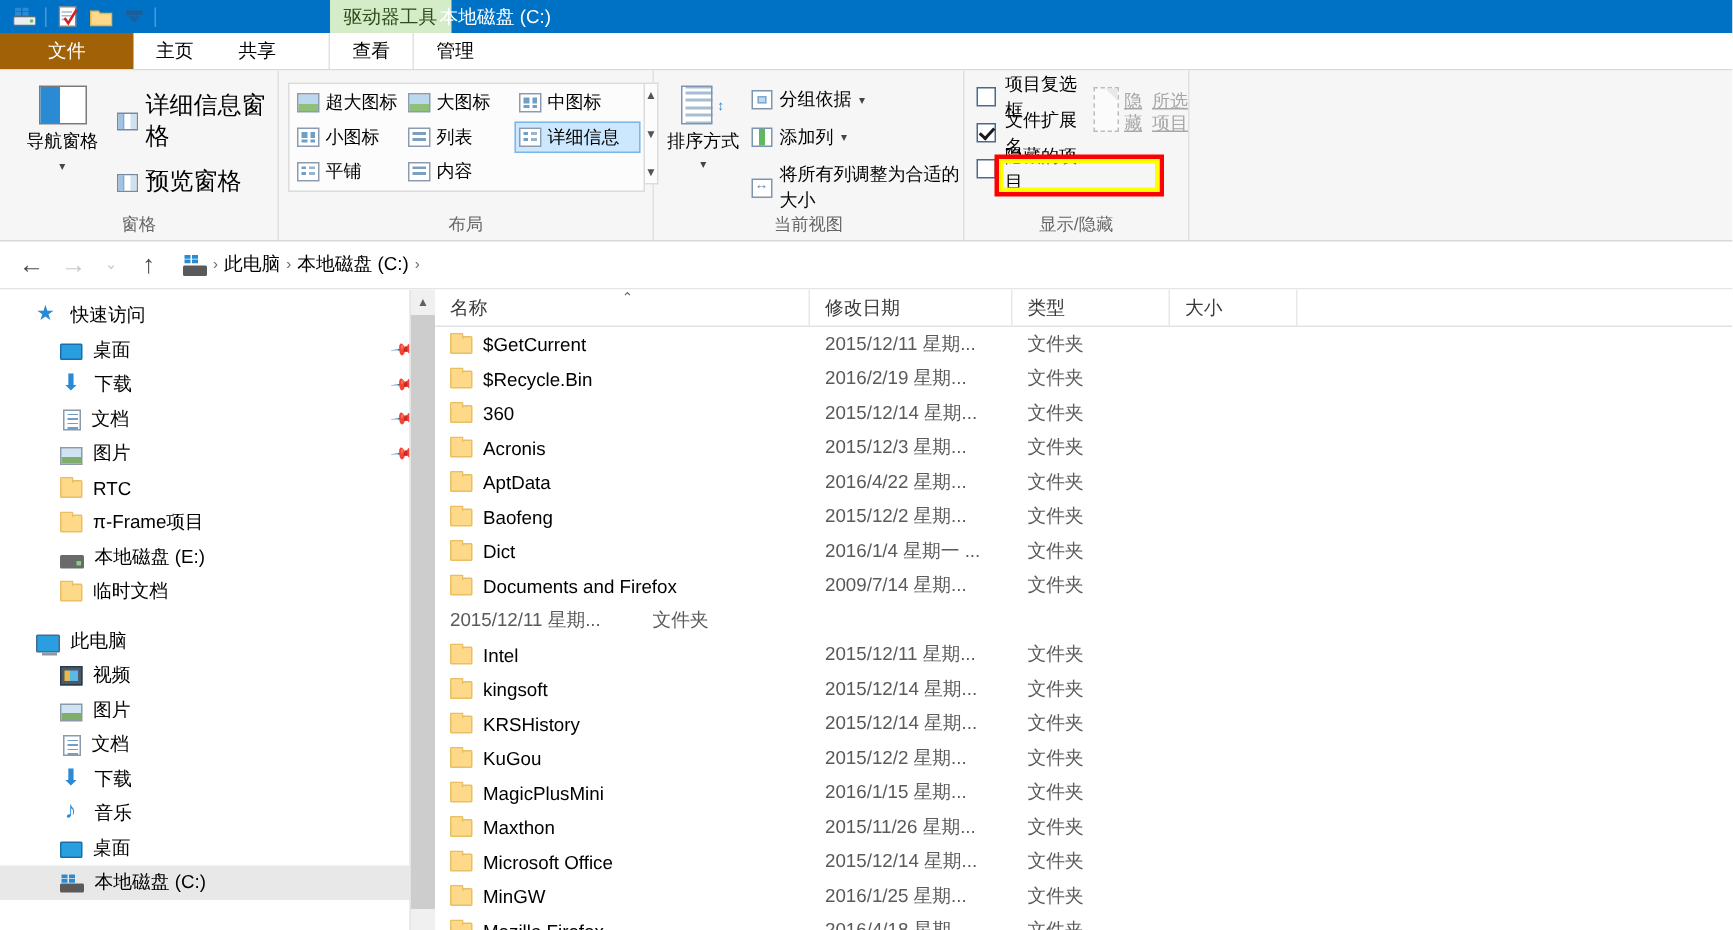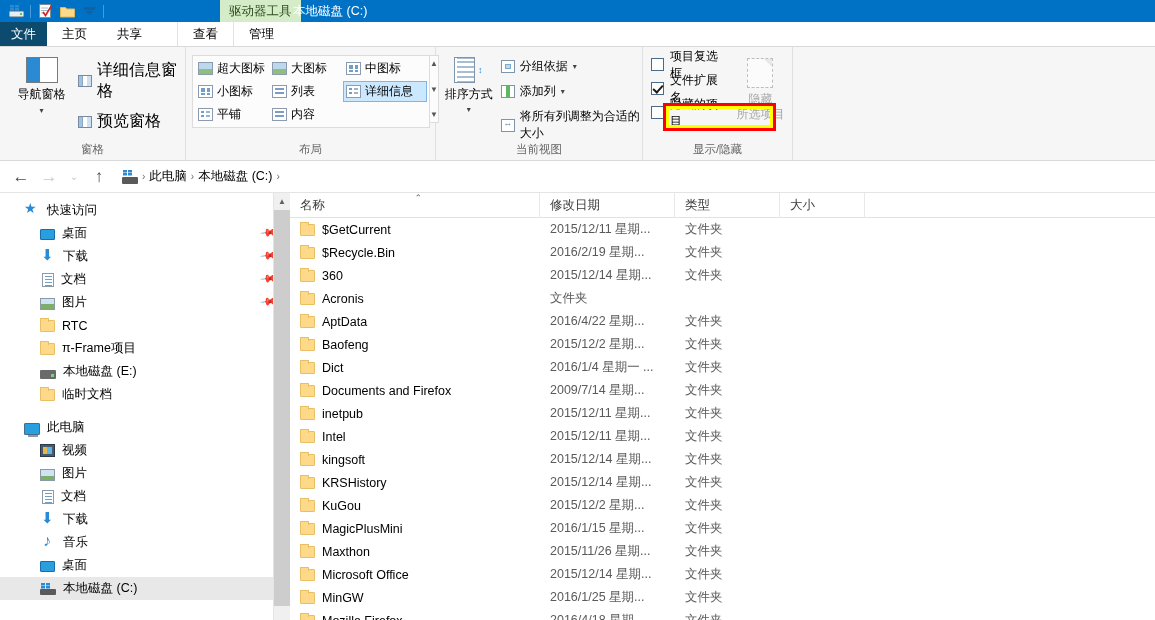--- a/index.html
+++ b/index.html
@@ -43,21 +43,21 @@
     height: 25px; background: #ffffff;
     display: flex; align-items: stretch;
     border-bottom: 1px solid #d9d9d9;
     position: relative;
   }
   .tab {
     display: flex; align-items: center; justify-content: center;
     padding: 0 15px; font-size: 12.5px; color: #000;
     position: relative;
   }
-  .tab.file { background: #0c4a6e; color: #fff; padding: 0 11px; }
+  .tab.file { background: #a16207; color: #fff; padding: 0 32px; }
   .tab.active { background: #ffffff; }
   .tab.sep-l { border-left: 1px solid #e2e2e2; margin-left: 20px; }
   .tab.ctx { border-left: 1px solid #e2e2e2; }
   .tabstrip .filler { flex: 1; }
 
   
   .ribbon {
     height: 114px; background: #f6f6f6;
     border-bottom: 1px solid #d9d9d9;
     display: flex; align-items: stretch;
@@ -192,23 +192,24 @@
   .chk {
     width: 13px; height: 13px; border: 1px solid #4a6a8a; background: #fff;
     flex-shrink: 0; position: relative;
   }
   .chk.on::after {
     content: ""; position: absolute; left: 3px; top: 0px;
     width: 4px; height: 8px; border: solid #1a1a1a;
     border-width: 0 2px 2px 0; transform: rotate(42deg);
   }
   .hidebtn {
-    width: 64px; display: flex; flex-direction: column; align-items: center;
-    color: #a6a6a6; font-size: 12px; line-height: 15px; text-align: left;
+    width: 64px; display: flex; flex-direction: row; align-items: center;
+    color: #a6a6a6; font-size: 12px; line-height: 15px; text-align: right;
     padding-top: 2px;
+    text-decoration: underline;
   }
   .hidebtn .pg2 {
     width: 26px; height: 30px; border: 1px dashed #bdbdbd; background: #fbfbfb;
     position: relative; margin-bottom: 4px;
   }
   .hidebtn .pg2::after {
     content: ""; position: absolute; right: 0; top: 0;
     border-width: 0 8px 8px 0; border-style: solid;
     border-color: transparent #e8e8e8 transparent transparent;
   }
@@ -751,20 +752,21 @@
             </div>
             <div class="cell dim" style="width: 135px;">2015/12/14 星期...</div>
             <div class="cell dim" style="width: 105px;">文件夹</div>
             <div class="cell dim" style="width: 85px;"></div>
           </div>
           <div class="row">
             <div class="cell name" style="width: 250px;">
               <span class="f-ico"></span>
               <span>Acronis</span>
             </div>
+            <div class="cell dim" style="width: 135px;">2015/12/3 星期...</div>
             <div class="cell dim" style="width: 105px;">文件夹</div>
             <div class="cell dim" style="width: 85px;"></div>
           </div>
           <div class="row">
             <div class="cell name" style="width: 250px;">
               <span class="f-ico"></span>
               <span>AptData</span>
             </div>
             <div class="cell dim" style="width: 135px;">2016/4/22 星期...</div>
             <div class="cell dim" style="width: 105px;">文件夹</div>
@@ -791,24 +793,20 @@
           <div class="row">
             <div class="cell name" style="width: 250px;">
               <span class="f-ico"></span>
               <span>Documents and Firefox</span>
             </div>
             <div class="cell dim" style="width: 135px;">2009/7/14 星期...</div>
             <div class="cell dim" style="width: 105px;">文件夹</div>
             <div class="cell dim" style="width: 85px;"></div>
           </div>
           <div class="row">
-            <div class="cell name" style="width: 250px;">
-              <span class="f-ico"></span>
-              <span>inetpub</span>
-            </div>
             <div class="cell dim" style="width: 135px;">2015/12/11 星期...</div>
             <div class="cell dim" style="width: 105px;">文件夹</div>
             <div class="cell dim" style="width: 85px;"></div>
           </div>
           <div class="row">
             <div class="cell name" style="width: 250px;">
               <span class="f-ico"></span>
               <span>Intel</span>
             </div>
             <div class="cell dim" style="width: 135px;">2015/12/11 星期...</div>

